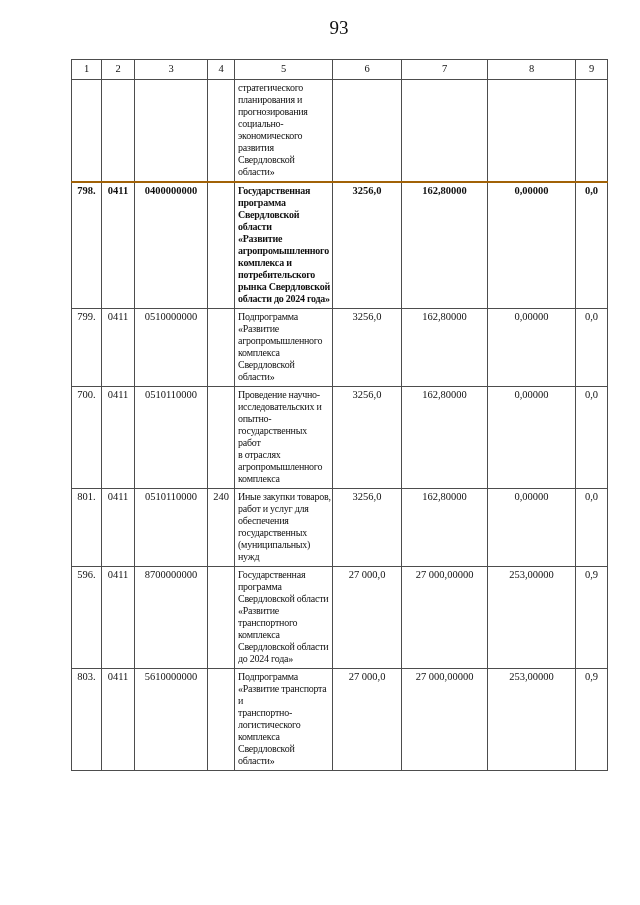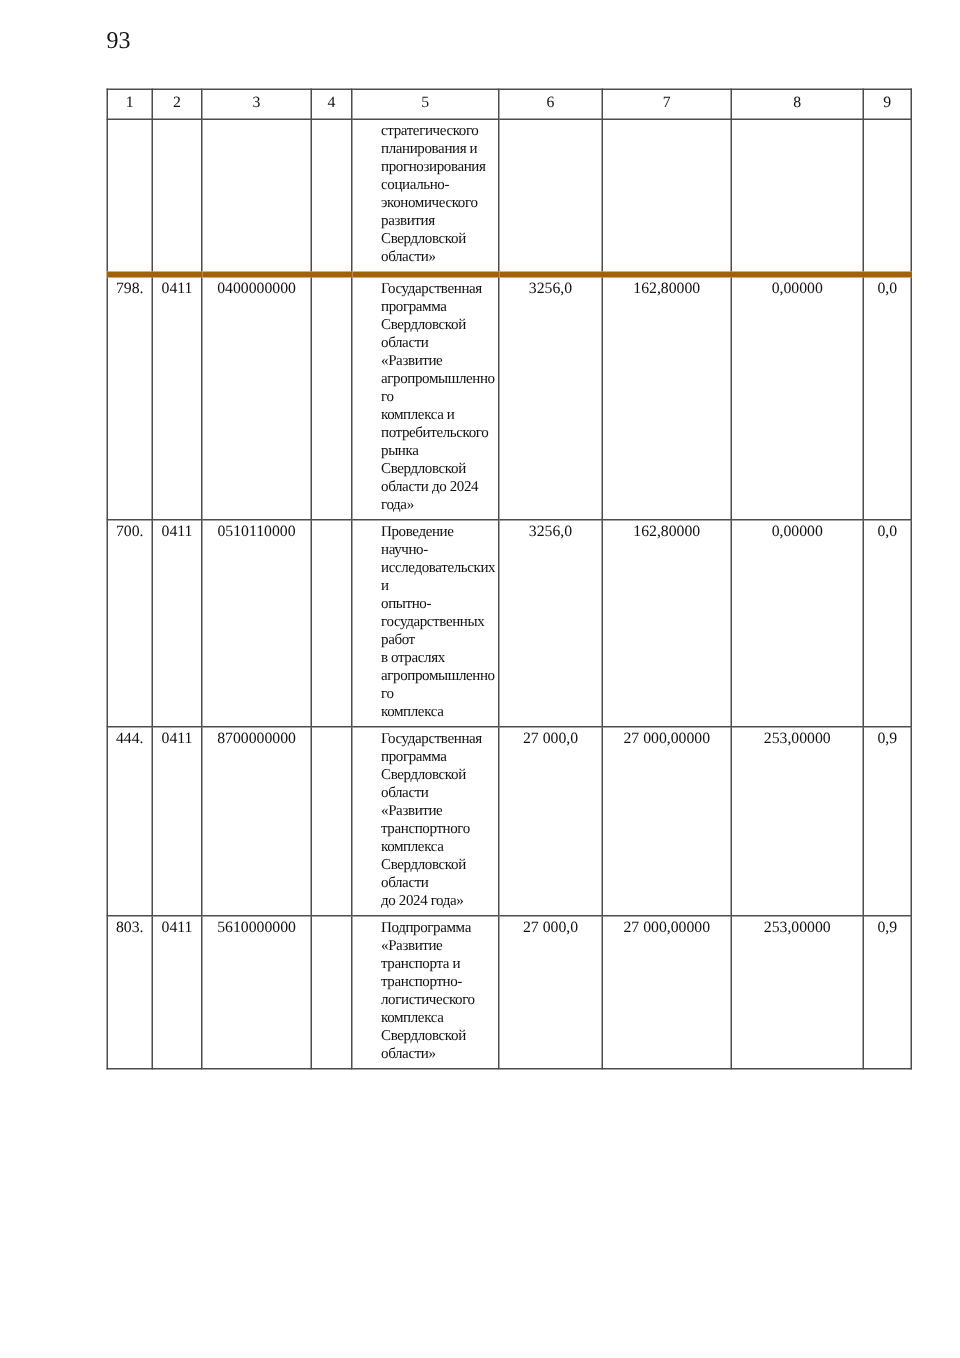--- a/index.html
+++ b/index.html
@@ -13,22 +13,22 @@
     font-family: "Liberation Serif", "DejaVu Serif", serif;
     color: #111111;
     overflow: hidden;
   }
   .page {
     padding-top: 19px;
   }
   .page-number {
     width: 536px;
     margin-left: 71px;
-    text-align: left;
-    font-size: 16px;
+    text-align: center;
+    font-size: 19px;
     line-height: 17px;
     color: #111111;
   }
   table.budget-table {
     border-collapse: collapse;
     table-layout: fixed;
     width: 536px;
     margin: 23px 0 0 71px;
   }
   .budget-table th,
@@ -49,25 +49,26 @@
     line-height: 12px;
     padding: 2px 2px 3px;
     text-align: center;
     white-space: pre-line;
   }
   .budget-table td.c-name {
     text-align: left;
     font-size: 10px;
     letter-spacing: -0.25px;
     overflow-wrap: break-word;
-    padding-left: 19px;
+    padding-left: 3px;
     padding-right: 1px;
   }
   .budget-table tr.section-start td {
-    border-top: 4px solid #a16207;
+    border-top: 2px solid #a16207;
+    font-weight: bold;
   }
 </style>
 </head>
 <body>
 
 <div class="page">
 
   <div class="page-number">93</div>
 
   <table class="budget-table">
@@ -126,38 +127,68 @@
 комплекса и
 потребительского
 рынка Свердловской
 области до 2024 года»</td>
         <td class="c-val">3256,0</td>
         <td class="c-val">162,80000</td>
         <td class="c-val">0,00000</td>
         <td class="c-val">0,0</td>
       </tr>
       <tr>
+        <td class="c-num">799.</td>
+        <td class="c-code">0411</td>
+        <td class="c-code">0510000000</td>
+        <td class="c-code"></td>
+        <td class="c-name">Подпрограмма
+«Развитие
+агропромышленного
+комплекса
+Свердловской области»</td>
+        <td class="c-val">3256,0</td>
+        <td class="c-val">162,80000</td>
+        <td class="c-val">0,00000</td>
+        <td class="c-val">0,0</td>
+      </tr>
+      <tr>
         <td class="c-num">700.</td>
         <td class="c-code">0411</td>
         <td class="c-code">0510110000</td>
         <td class="c-code"></td>
         <td class="c-name">Проведение научно-
 исследовательских и
 опытно-
 государственных работ
 в отраслях
 агропромышленного
 комплекса</td>
         <td class="c-val">3256,0</td>
         <td class="c-val">162,80000</td>
         <td class="c-val">0,00000</td>
         <td class="c-val">0,0</td>
       </tr>
       <tr>
-        <td class="c-num">444.</td>
+        <td class="c-num">801.</td>
+        <td class="c-code">0411</td>
+        <td class="c-code">0510110000</td>
+        <td class="c-code">240</td>
+        <td class="c-name">Иные закупки товаров,
+работ и услуг для
+обеспечения
+государственных
+(муниципальных) нужд</td>
+        <td class="c-val">3256,0</td>
+        <td class="c-val">162,80000</td>
+        <td class="c-val">0,00000</td>
+        <td class="c-val">0,0</td>
+      </tr>
+      <tr>
+        <td class="c-num">596.</td>
         <td class="c-code">0411</td>
         <td class="c-code">8700000000</td>
         <td class="c-code"></td>
         <td class="c-name">Государственная
 программа
 Свердловской области
 «Развитие
 транспортного
 комплекса
 Свердловской области

